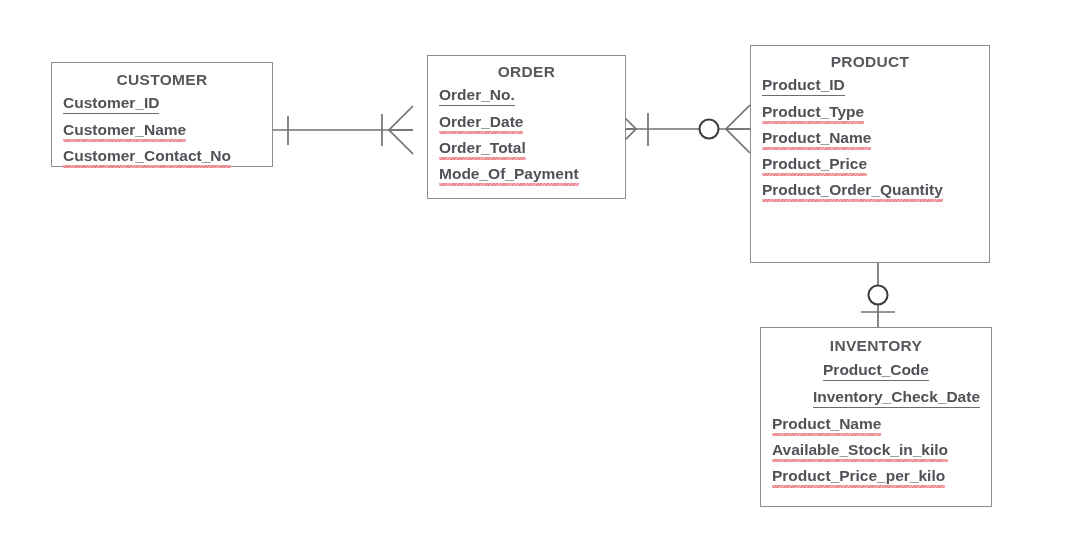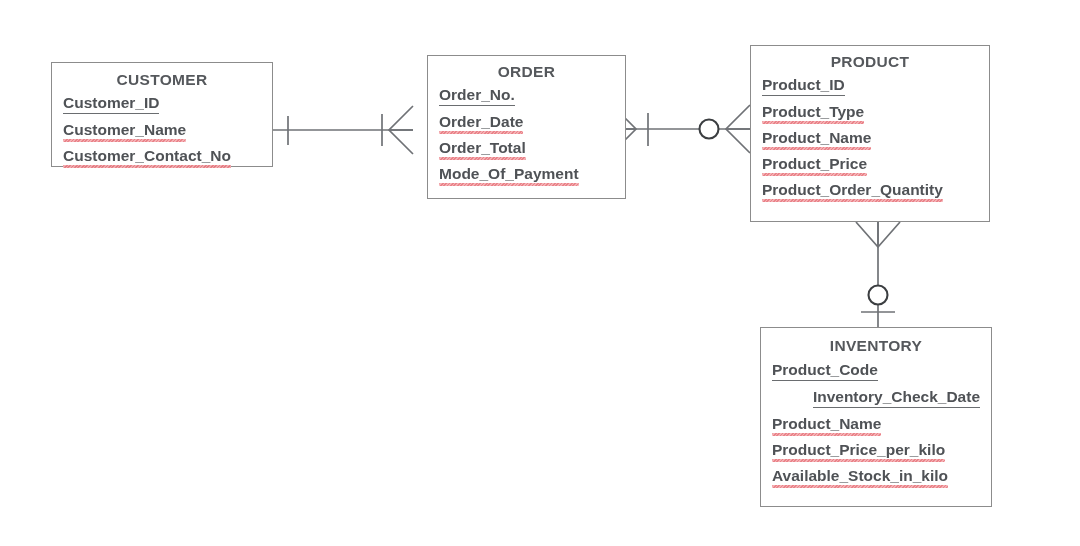--- a/index.html
+++ b/index.html
@@ -159,21 +159,21 @@
       </li>
       <li class="attr spell" style="margin-top:7px;">
         <span class="txt">Order_Total</span>
       </li>
       <li class="attr spell" style="margin-top:7px;">
         <span class="txt">Mode_Of_Payment</span>
       </li>
     </ul>
   </div>
 
-  <div class="entity" style="left:750px; top:45px; width:240px; height:177px; padding:7px 11px 0 11px;">
+  <div class="entity" style="left:750px; top:45px; width:240px; height:218px; padding:7px 11px 0 11px;">
     <div class="entity-title">PRODUCT</div>
     <ul class="attr-list">
       <li class="attr pk" style="margin-top:5px;">
         <span class="txt">Product_ID</span>
       </li>
       <li class="attr spell" style="margin-top:7px;">
         <span class="txt">Product_Type</span>
       </li>
       <li class="attr spell" style="margin-top:7px;">
         <span class="txt">Product_Name</span>
@@ -183,31 +183,31 @@
       </li>
       <li class="attr spell" style="margin-top:7px;">
         <span class="txt">Product_Order_Quantity</span>
       </li>
     </ul>
   </div>
 
   <div class="entity" style="left:760px; top:327px; width:232px; height:180px; padding:9px 11px 0 11px;">
     <div class="entity-title">INVENTORY</div>
     <ul class="attr-list">
-      <li class="attr pk" style="margin-top:6px;">
+      <li class="attr pk" style="margin-top:6px;text-align:center;">
         <span class="txt">Product_Code</span>
       </li>
       <li class="attr pk" style="margin-top:7px;text-align:right;">
         <span class="txt">Inventory_Check_Date</span>
       </li>
       <li class="attr spell" style="margin-top:7px;">
         <span class="txt">Product_Name</span>
       </li>
       <li class="attr spell" style="margin-top:7px;">
+        <span class="txt">Available_Stock_in_kilo</span>
+      </li>
+      <li class="attr spell" style="margin-top:7px;">
         <span class="txt">Product_Price_per_kilo</span>
       </li>
-      <li class="attr spell" style="margin-top:7px;">
-        <span class="txt">Available_Stock_in_kilo</span>
-      </li>
     </ul>
   </div>
 
 </div>
 
 </body></html>

